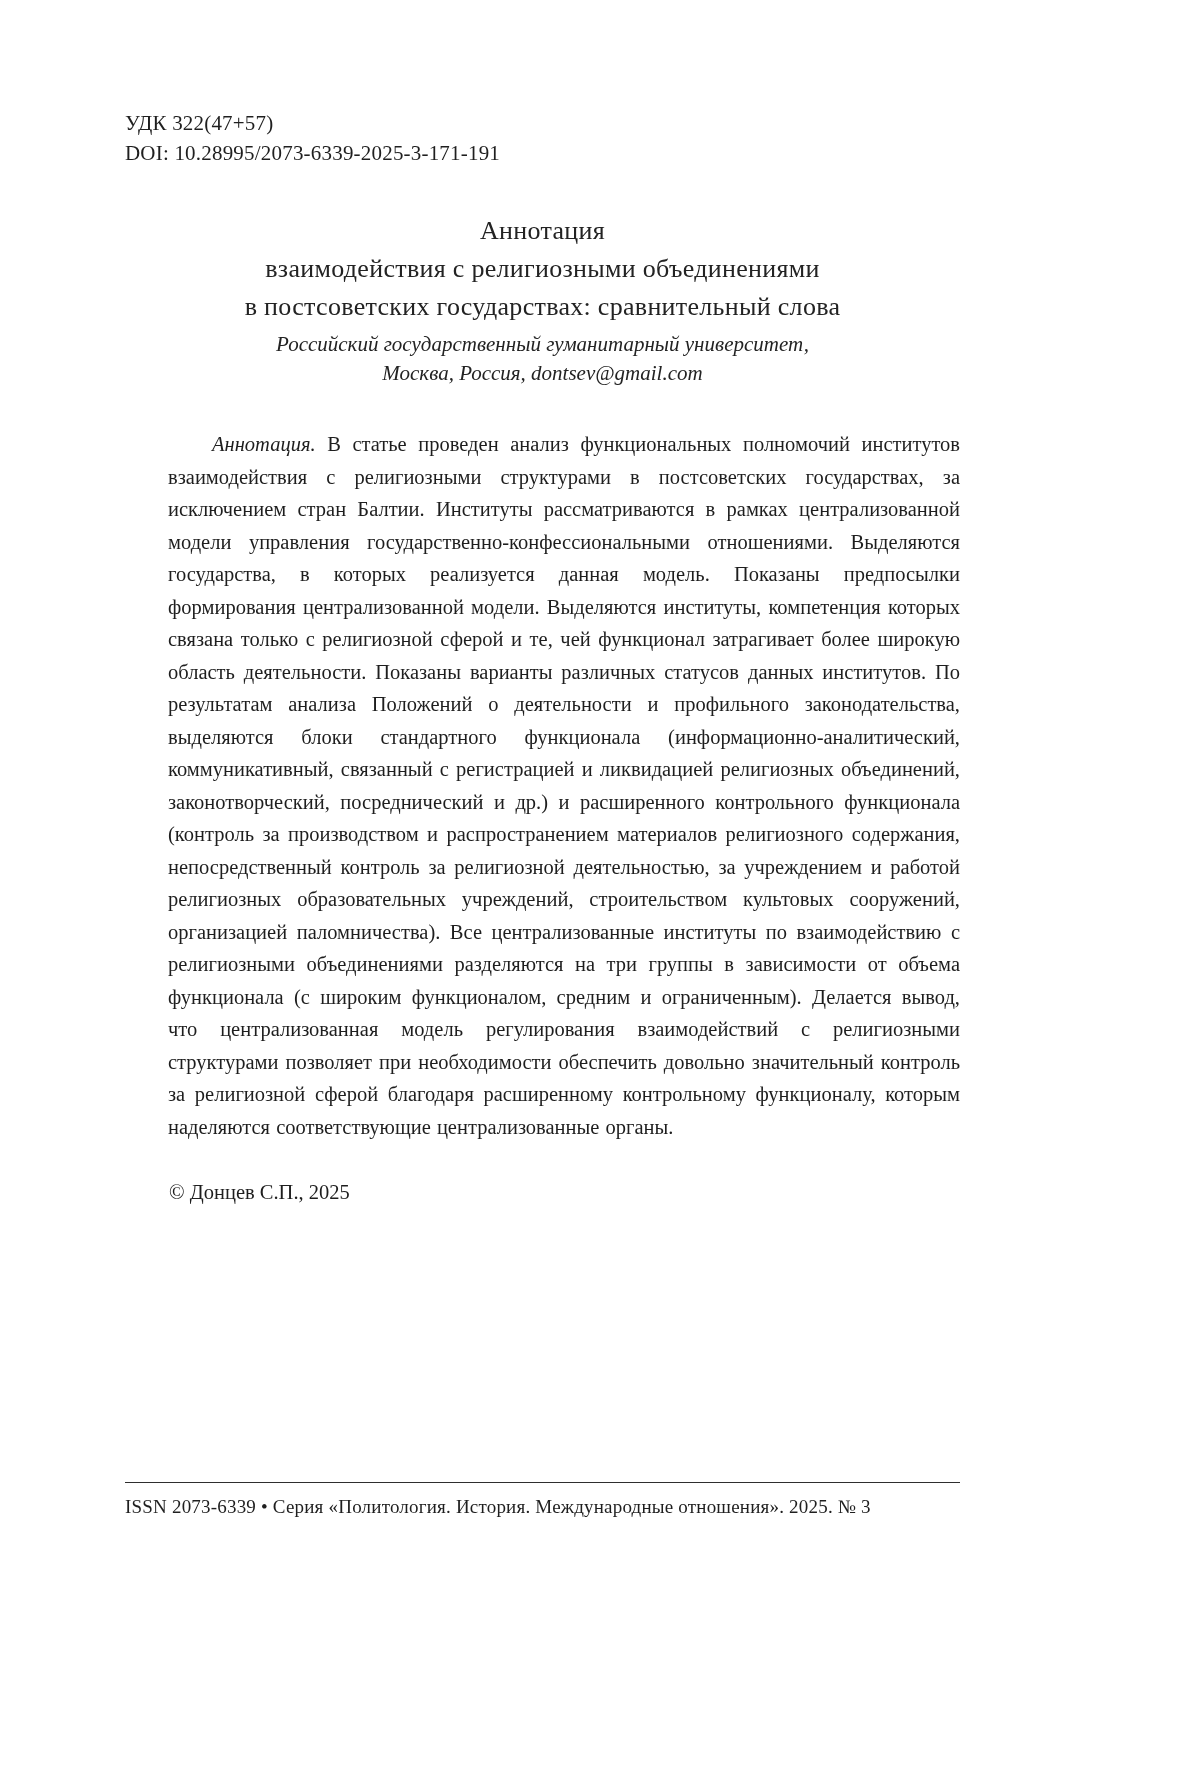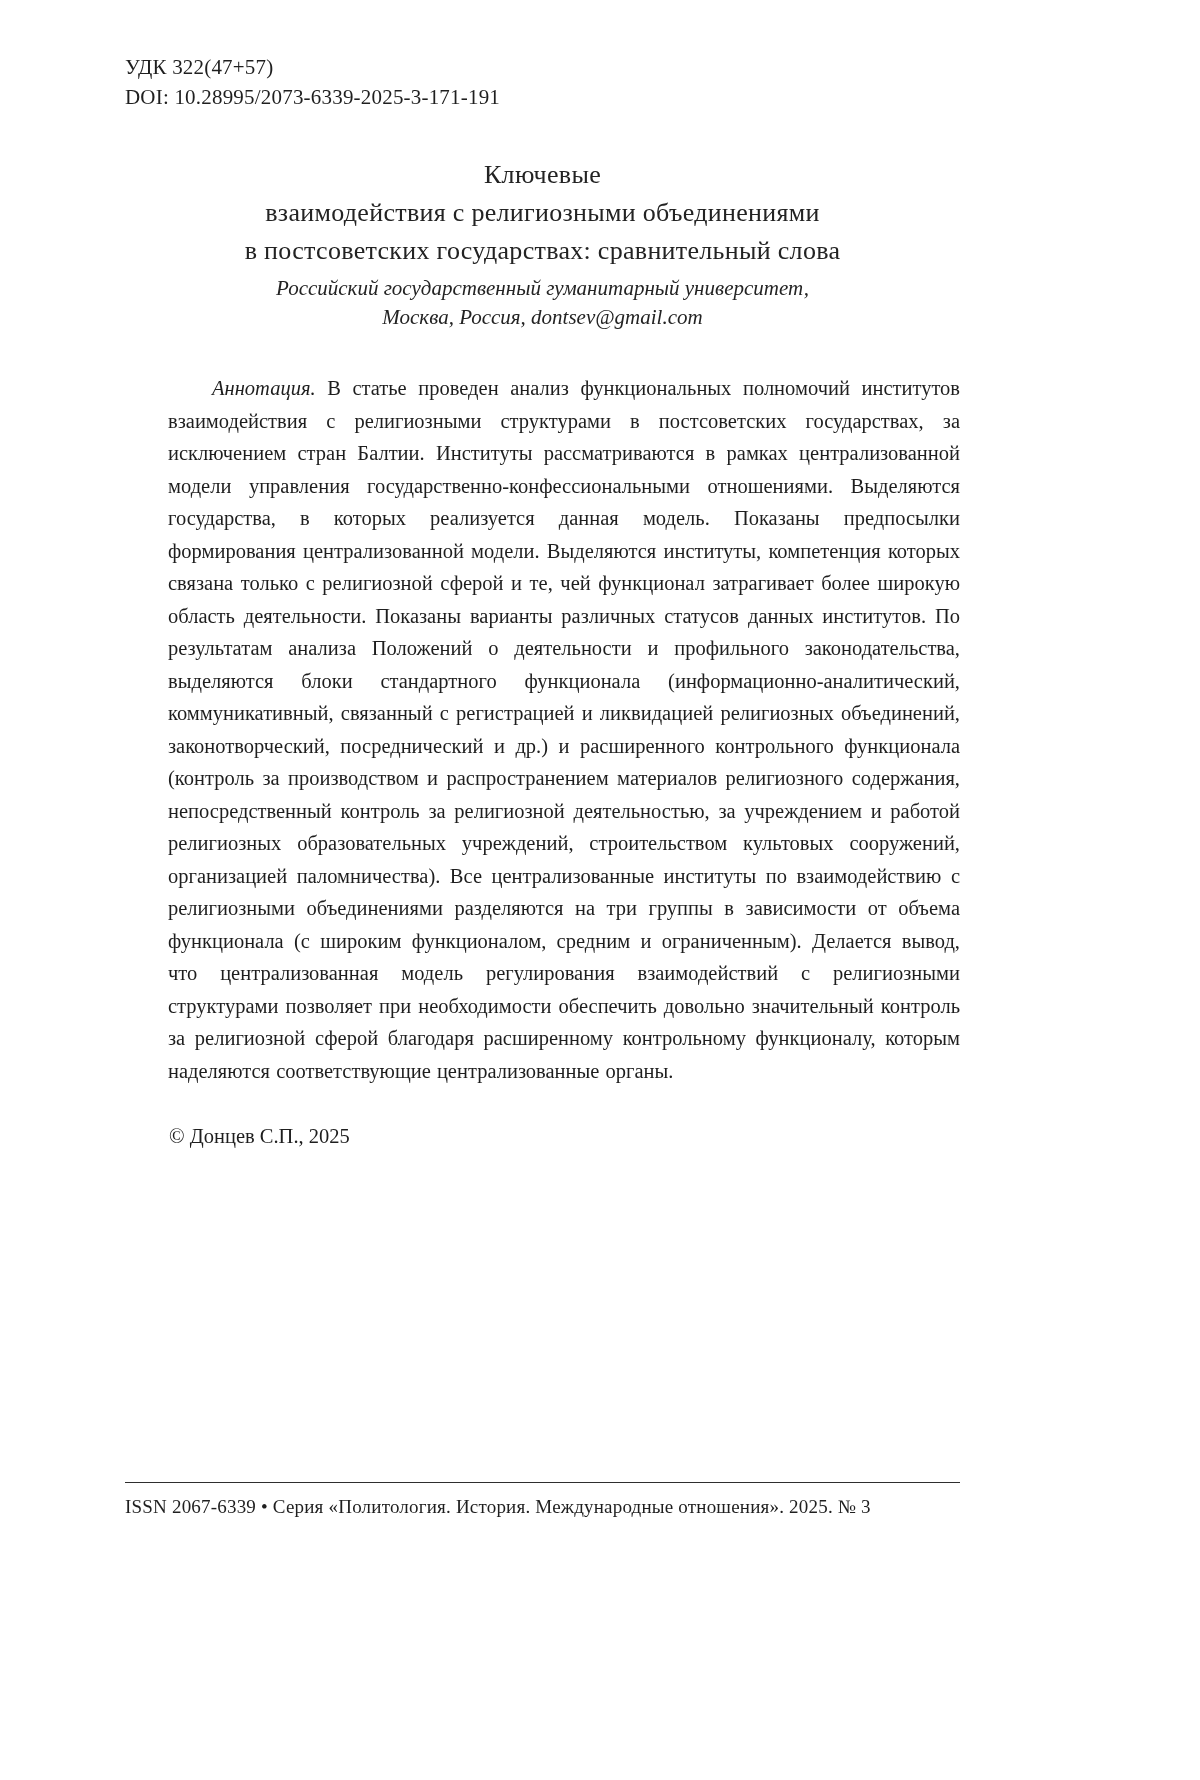--- a/index.html
+++ b/index.html
@@ -13,21 +13,21 @@
     position: relative;
     font-family: "Liberation Serif", "DejaVu Serif", serif;
     color: #1c1c1c;
     overflow: hidden;
   }
   .page {
     position: relative;
     box-sizing: border-box;
     width: 1200px;
     height: 1722px;
-    padding: 52px 240px 0 125px; 
+    padding: 108px 240px 0 125px; 
   }
   .head-meta {
     font-size: 21px;
     line-height: 30px;
     letter-spacing: 0.2px;
     color: #1f1f1f;
   }
   .title {
     margin: 44px 0 0 0;
     text-align: center;
@@ -94,25 +94,25 @@
 </head>
 <body>
 
 <div class="page">
 
   <div class="head-meta">
     <div>УДК 322(47+57)</div>
     <div>DOI: 10.28995/2073-6339-2025-3-171-191</div>
   </div>
 
-  <h1 class="title"><span>Ключевые</span><br><span>взаимодействия с религиозными объединениями</span><br><span>в постсоветских государствах: сравнительный слова</span></h1>
+  <h1 class="title"><span>Аннотация</span><br><span>взаимодействия с религиозными объединениями</span><br><span>в постсоветских государствах: сравнительный слова</span></h1>
 
 
   <div class="affiliation"><span>Российский государственный гуманитарный университет,</span><br><span>Москва, Россия, dontsev@gmail.com</span></div>
 
   <p class="para abstract"><span class="ital">Аннотация.</span> <span>В статье проведен анализ функциональных полномочий институтов взаимодействия с религиозными структурами в постсоветских государствах, за исключением стран Балтии. Институты рассматриваются в рамках централизованной модели управления государственно-конфессиональными отношениями. Выделяются государства, в которых реализуется данная модель. Показаны предпосылки формирования централизованной модели. Выделяются институты, компетенция которых связана только с религиозной сферой и те, чей функционал затрагивает более широкую область деятельности. Показаны варианты различных статусов данных институтов. По результатам анализа Положений о деятельности и профильного законодательства, выделяются блоки стандартного функционала (информационно-аналитический, коммуникативный, связанный с регистрацией и ликвидацией религиозных объединений, законотворческий, посреднический и др.) и расширенного контрольного функционала (контроль за производством и распространением материалов религиозного содержания, непосредственный контроль за религиозной деятельностью, за учреждением и работой религиозных образовательных учреждений, строительством культовых сооружений, организацией паломничества). Все централизованные институты по взаимодействию с религиозными объединениями разделяются на три группы в зависимости от объема функционала (с широким функционалом, средним и ограниченным). Делается вывод, что централизованная модель регулирования взаимодействий с религиозными структурами позволяет при необходимости обеспечить довольно значительный контроль за религиозной сферой благодаря расширенному контрольному функционалу, которым наделяются соответствующие централизованные органы.</span></p>
 
 
   <div class="copyright">© Донцев С.П., 2025</div>
 
-  <div class="footer">ISSN 2067-6339 • Серия «Политология. История. Международные отношения». 2025. № 3</div>
+  <div class="footer">ISSN 2073-6339 • Серия «Политология. История. Международные отношения». 2025. № 3</div>
 
 </div>
 
 </body></html>

